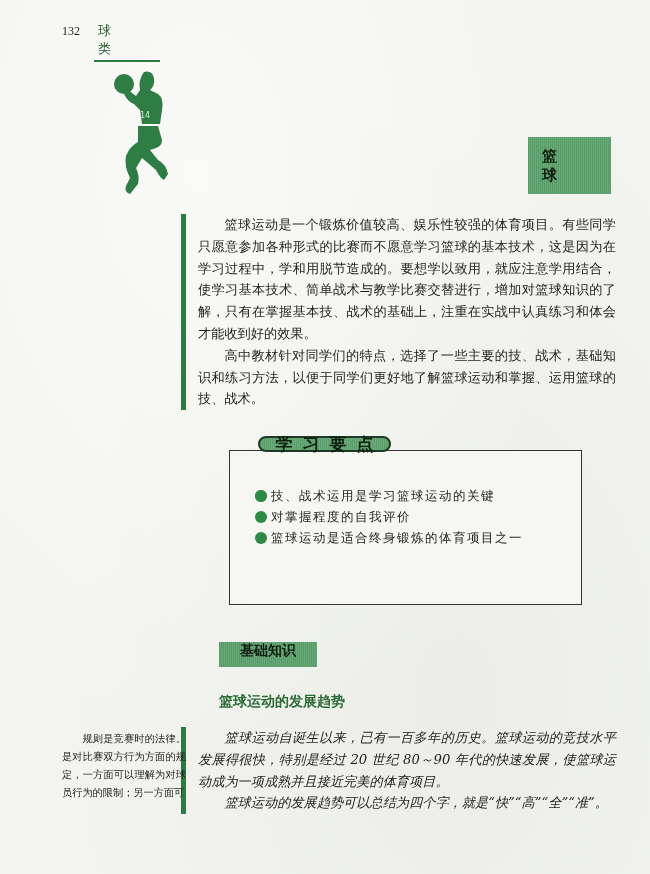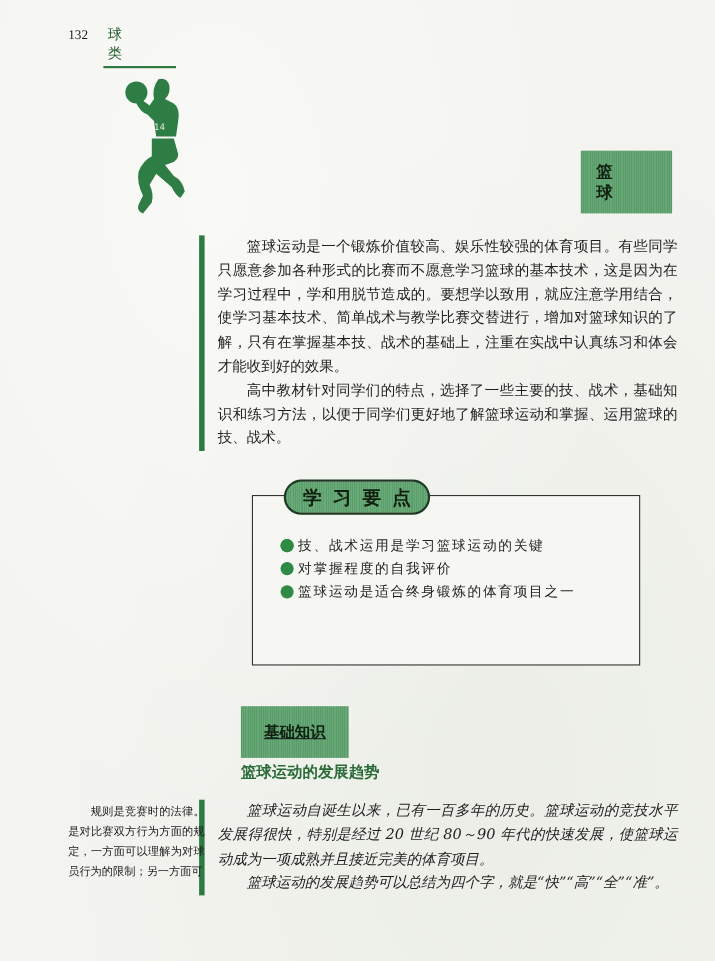--- a/index.html
+++ b/index.html
@@ -56,21 +56,21 @@
     .body-block p { text-indent: 2em; text-align: justify; }
     .intro { top: 214px; }
     .key-box {
       position: absolute; left: 229px; top: 450px;
       width: 353px; height: 155px;
       border: 1.5px solid #333;
       background: #f6f7f2;
     }
     .key-title {
       position: absolute; left: 258px; top: 436px;
-      width: 133px; height: 32px;
+      width: 133px; height: 16px;
       border: 2.5px solid #1f3a22;
       border-radius: 16px;
       background: repeating-linear-gradient(90deg, #5c9e6b 0, #5c9e6b 1px, #6aac79 1px, #6aac79 2px);
       display: flex; align-items: center; justify-content: center;
       z-index: 2;
       text-align: center;
     }
     .key-title span {
       font-family: "DejaVu Sans", sans-serif; font-weight: bold;
       font-size: 17px; letter-spacing: 10px; margin-left: 10px; color: #0f1f10;
@@ -81,23 +81,23 @@
       font-size: 12.5px; line-height: 21px; letter-spacing: 1.5px;
     }
     .key-list li { position: relative; padding-left: 16px; }
     .key-list .bullet {
       position: absolute; left: 0; top: 5px;
       width: 12px; height: 12px; border-radius: 50%;
       background: #2f8a46;
     }
     .subsection-box {
       position: absolute; left: 219px; top: 642px;
-      width: 98px; height: 47px;
+      width: 98px; height: 25px;
       background: repeating-linear-gradient(90deg, #5a9b6a 0, #5a9b6a 1px, #67a877 1px, #67a877 2px);
-      display: flex; align-items: center; justify-content: center; text-decoration: underline;
+      display: flex; justify-content: center;
     }
     .subsection-box span {
       font-family: "DejaVu Sans", sans-serif; font-weight: bold;
       font-size: 14px; color: #0f1f10;
     }
     .topic-heading {
       position: absolute; left: 219px; top: 693px;
       font-family: "DejaVu Sans", sans-serif; font-weight: bold;
       font-size: 14px; color: #2a6a37;
     }

